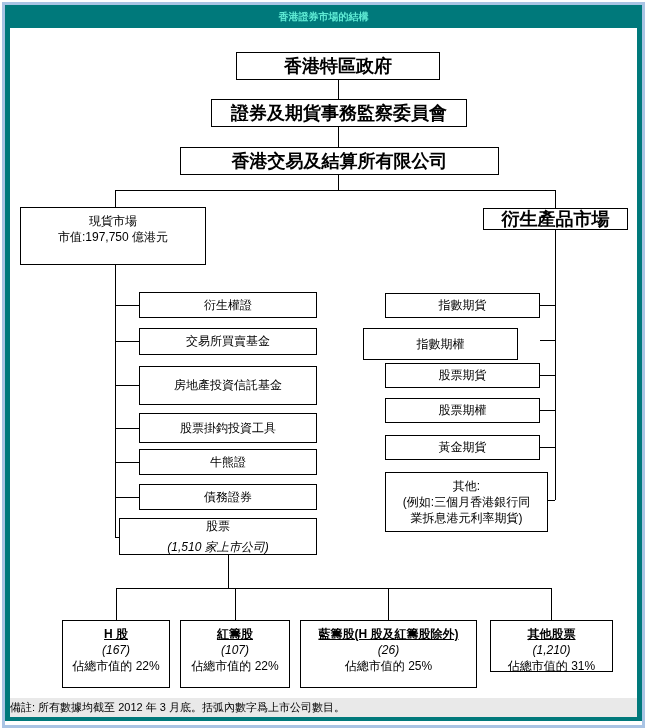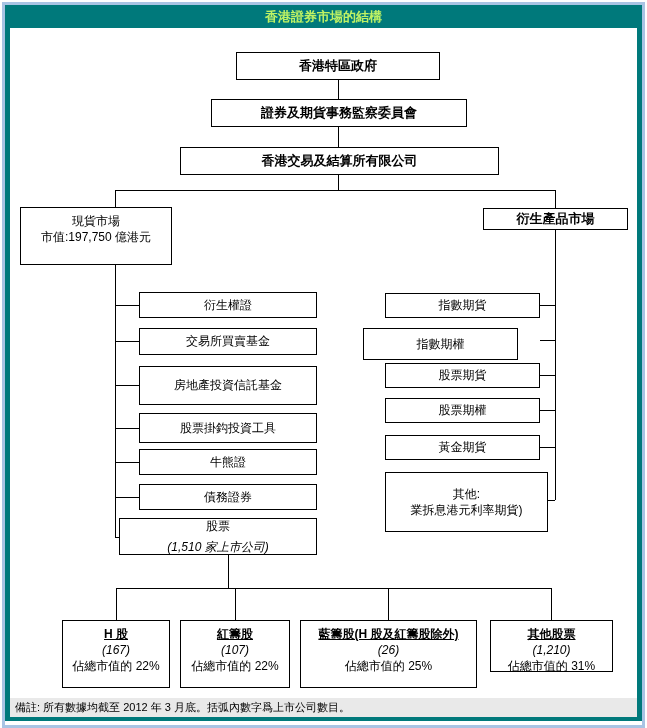--- a/index.html
+++ b/index.html
@@ -1,30 +1,30 @@
 <!DOCTYPE html>
 <html><head>
 <meta charset="utf-8">
 <style>
   html,body{margin:0;padding:0;}
   .page{position:relative;width:647px;height:728px;background:#ffffff;
         font-family:"Liberation Sans","DejaVu Sans",sans-serif;overflow:hidden;}
   .outer-border{position:absolute;left:2px;top:2px;width:637px;height:720px;
         border:3px solid #a9c4e4;}
   .teal-frame{position:absolute;left:5px;top:5px;width:637px;height:716px;background:#00797b;}
-  .titlebar{height:28px;line-height:23px;text-align:center;color:#bef264;
-        font-size:13px;font-weight:bold;}
+  .titlebar{height:28px;line-height:23px;text-align:center;color:#5eead4;
+        font-size:10px;font-weight:bold;}
   .content{position:absolute;left:5px;top:23px;width:627px;height:670px;background:#ffffff;}
   .footer{position:absolute;left:5px;top:693px;width:627px;height:19px;background:#e9e9e9;
-        font-size:11px;line-height:19px;color:#000;padding-left:5px;box-sizing:border-box;
+        font-size:11px;line-height:19px;color:#000;box-sizing:border-box;
         white-space:nowrap;}
   .node{position:absolute;border:1px solid #000;background:#fff;box-sizing:border-box;
         display:flex;flex-direction:column;align-items:center;justify-content:center;
         text-align:center;font-size:12px;color:#000;}
-  .node.bold{font-weight:bold;font-size:13px;}
+  .node.bold{font-weight:bold;font-size:18px;}
   .node.topalign{justify-content:flex-start;padding-top:5px;}
   .hl{position:absolute;height:1px;background:#000;}
   .vl{position:absolute;width:1px;background:#000;}
   .u{text-decoration:underline;font-weight:bold;}
   .i{font-style:italic;}
   .ln{line-height:16px;}
   .inline-label{display:inline;}
 </style>
 </head>
 <body>
@@ -41,21 +41,21 @@
       <div class="node bold" style="left:201px;top:71px;width:256px;height:28px">證券及期貨事務監察委員會</div>
       <div class="node bold" style="left:170px;top:119px;width:319px;height:28px">香港交易及結算所有限公司</div>
 
       <div class="vl" style="left:328px;top:52px;height:19px"></div>
       <div class="vl" style="left:328px;top:99px;height:20px"></div>
       <div class="vl" style="left:328px;top:147px;height:15px"></div>
       <div class="hl" style="left:105px;top:162px;width:441px"></div>
       <div class="vl" style="left:105px;top:162px;height:17px"></div>
       <div class="vl" style="left:545px;top:162px;height:18px"></div>
 
-      <div class="node topalign" style="left:10px;top:179px;width:152px;height:58px">
+      <div class="node topalign" style="left:10px;top:179px;width:186px;height:58px">
         <div class="bold ln">現貨市場</div>
         <div class="ln">市值:197,750 億港元</div>
       </div>
 
       <div class="node bold" style="left:473px;top:180px;width:145px;height:22px">衍生產品市場</div>
 
       <div class="vl" style="left:105px;top:237px;height:272px"></div>
       <div class="hl" style="left:105px;top:277px;width:24px"></div>
       <div class="hl" style="left:105px;top:313px;width:24px"></div>
       <div class="hl" style="left:105px;top:357px;width:24px"></div>
@@ -85,20 +85,21 @@
       <div class="hl" style="left:538px;top:472px;width:7px"></div>
 
       <div class="node" style="left:375px;top:265px;width:155px;height:25px">指數期貨</div>
       <div class="node" style="left:353px;top:300px;width:155px;height:32px">指數期權</div>
       <div class="node" style="left:375px;top:335px;width:155px;height:25px">股票期貨</div>
       <div class="node" style="left:375px;top:370px;width:155px;height:25px">股票期權</div>
       <div class="node" style="left:375px;top:407px;width:155px;height:25px">黃金期貨</div>
 
       <div class="node" style="left:375px;top:444px;width:163px;height:60px">
         <div class="ln">其他:</div>
+        <div class="ln">(例如:三個月香港銀行同</div>
         <div class="ln">業拆息港元利率期貨)</div>
       </div>
 
       <div class="vl" style="left:218px;top:527px;height:33px"></div>
       <div class="hl" style="left:106px;top:560px;width:435px"></div>
       <div class="vl" style="left:106px;top:560px;height:32px"></div>
       <div class="vl" style="left:225px;top:560px;height:32px"></div>
       <div class="vl" style="left:378px;top:560px;height:32px"></div>
       <div class="vl" style="left:541px;top:560px;height:32px"></div>
 

